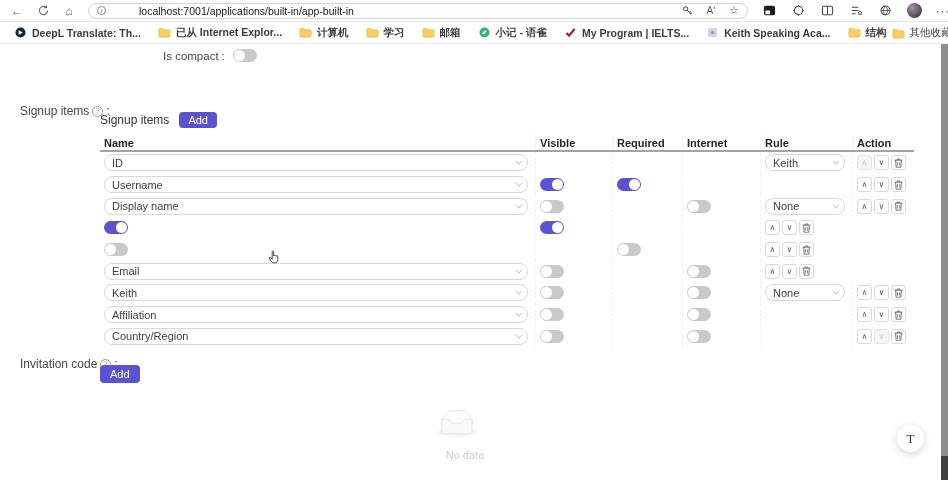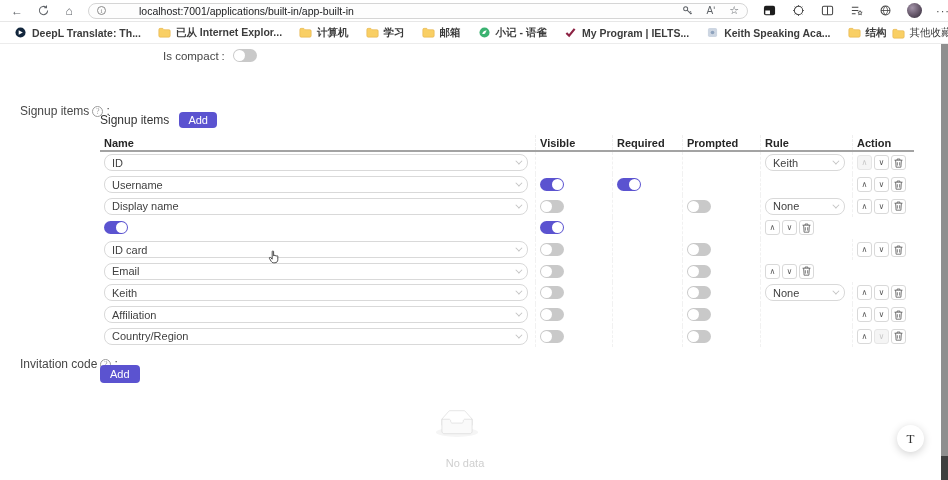--- a/index.html
+++ b/index.html
@@ -95,21 +95,21 @@
   .abtn { width:15px; height:15px; border:1px solid #d9d9d9; border-radius:3px;
     background:#fff; display:flex; align-items:center; justify-content:center;
     font-size:8px; color:#595959; cursor:pointer; padding:0; flex:none;
     font-family:"DejaVu Sans", sans-serif; }
   .abtn.del { margin-left:4px; }
   .abtn + .abtn { margin-left:2px; }
   .abtn.disabled { background:#f5f5f5; border-color:#e6e6e6; color:#c8c8c8; cursor:default; }
 
   
   #empty { position:absolute; left:0; top:366px; width:914px; text-align:center; }
-  #empty-text { font-size:11px; color:#cfcfcf; margin-top:16px;padding-left:16px; }
+  #empty-text { font-size:11px; color:#cfcfcf; margin-top:8px;padding-left:16px; }
 
   
   #float-t { position:absolute; right:24px; top:381px; width:27px; height:27px;
     border-radius:50%; background:#fff; border:none;
     box-shadow:0 2px 8px rgba(0,0,0,0.18); font-size:13px; color:#333;
     display:flex; align-items:center; justify-content:center; cursor:pointer;
     font-family:"Liberation Serif", serif; }
 
   
   #scrollbar { position:absolute; right:0; top:44px; width:7px; height:436px;
@@ -289,21 +289,21 @@
     <div id="signup-panel">
       <div id="panel-head">
         <span id="panel-title">Signup items</span>
         <button class="btn-primary">Add</button>
       </div>
       <div id="signup-table">
         <div id="thead">
             <div class="th">Name</div>
             <div class="th">Visible</div>
             <div class="th">Required</div>
-            <div class="th">Prompted</div>
+            <div class="th">Internet</div>
             <div class="th">Rule</div>
             <div class="th">Action</div>
           </div>
         <div id="tbody">
             <div class="tr">
               <div class="td">
                 <div class="sel sel-name">
                   <span>ID</span>
                   <span class="caret"></span>
                 </div>
@@ -395,26 +395,20 @@
                 <button class="abtn">∧</button>
                 <button class="abtn">∨</button>
                 <button class="abtn del">
                   <svg width="9" height="10" viewBox="0 0 9 10">
                     <path d="M0.5 2.2h8M3.1 2.2V1h2.8v1.2M1.6 2.2l.5 7h4.8l.5-7M3.3 4.2v3.4M5.7 4.2v3.4" stroke="#595959" stroke-width="0.8" fill="none"></path>
                   </svg>
                 </button>
               </div>
             </div>
             <div class="tr">
-              <div class="td">
-                <div class="sel sel-name">
-                  <span>ID card</span>
-                  <span class="caret"></span>
-                </div>
-              </div>
               <div class="td">
                 <span class="sw off"></span>
               </div>
               <div class="td"></div>
               <div class="td">
                 <span class="sw off"></span>
               </div>
               <div class="td"></div>
               <div class="td">
                 <button class="abtn">∧</button>

